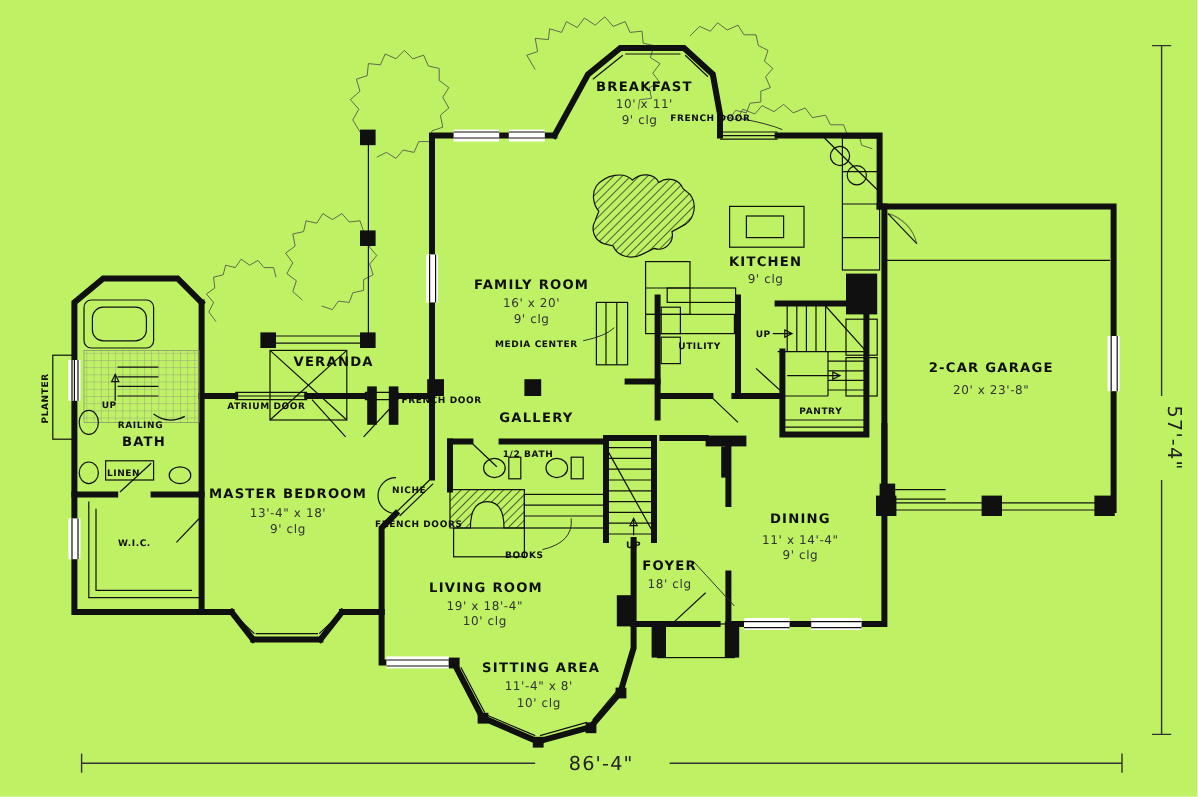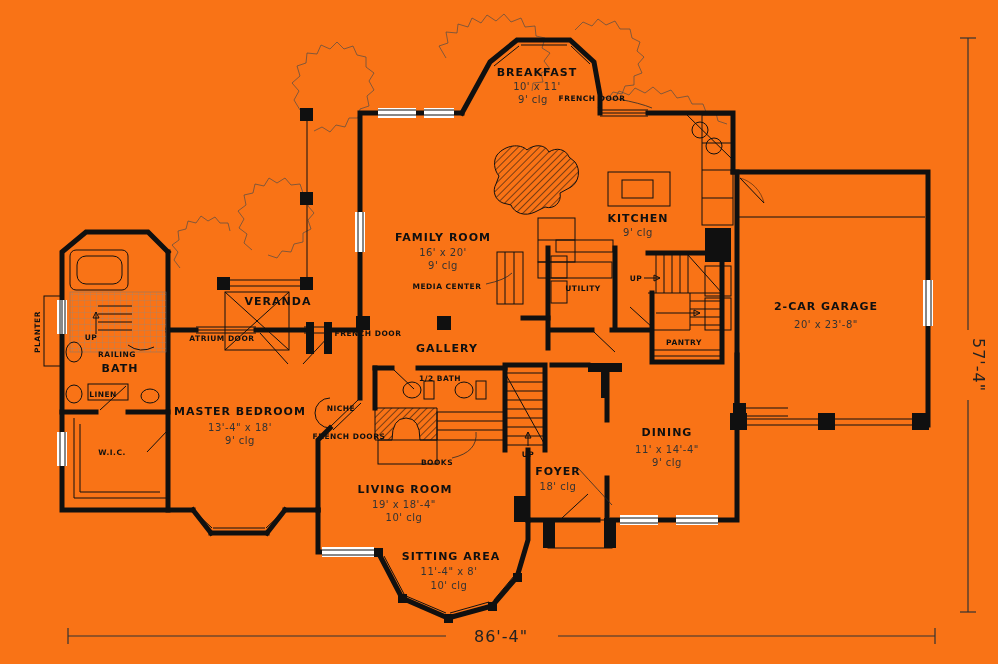--- a/index.html
+++ b/index.html
@@ -1,16 +1,16 @@
 <!DOCTYPE html>
 <html><head>
 <meta charset="utf-8">
 <style>
   html,body{margin:0;padding:0;background:#ffffff;}
-  .canvas{position:relative;width:998px;height:664px;background:#f97316;overflow:hidden;}
+  .canvas{position:relative;width:998px;height:664px;background:#bef264;overflow:hidden;}
   svg{display:block;}
   text{fill:#101010;font-family:"DejaVu Sans",sans-serif;}
   .room{font-size:11px;font-weight:bold;letter-spacing:1px;text-anchor:middle;}
   .dims{font-size:10px;letter-spacing:.5px;text-anchor:middle;fill:#333;}
   .feat{font-size:7.5px;font-weight:bold;letter-spacing:.5px;text-anchor:middle;}
   .measure{font-size:16px;letter-spacing:1px;text-anchor:middle;fill:#222;}
   .wall{stroke:#101010;stroke-width:5;fill:none;stroke-linecap:square;}
   .thin{stroke:#101010;stroke-width:1;fill:none;}
   .thin2{stroke:#2a2a2a;stroke-width:.8;fill:none;}
   .shrub{stroke:#4a4a4a;stroke-width:.8;fill:none;opacity:.85;}

